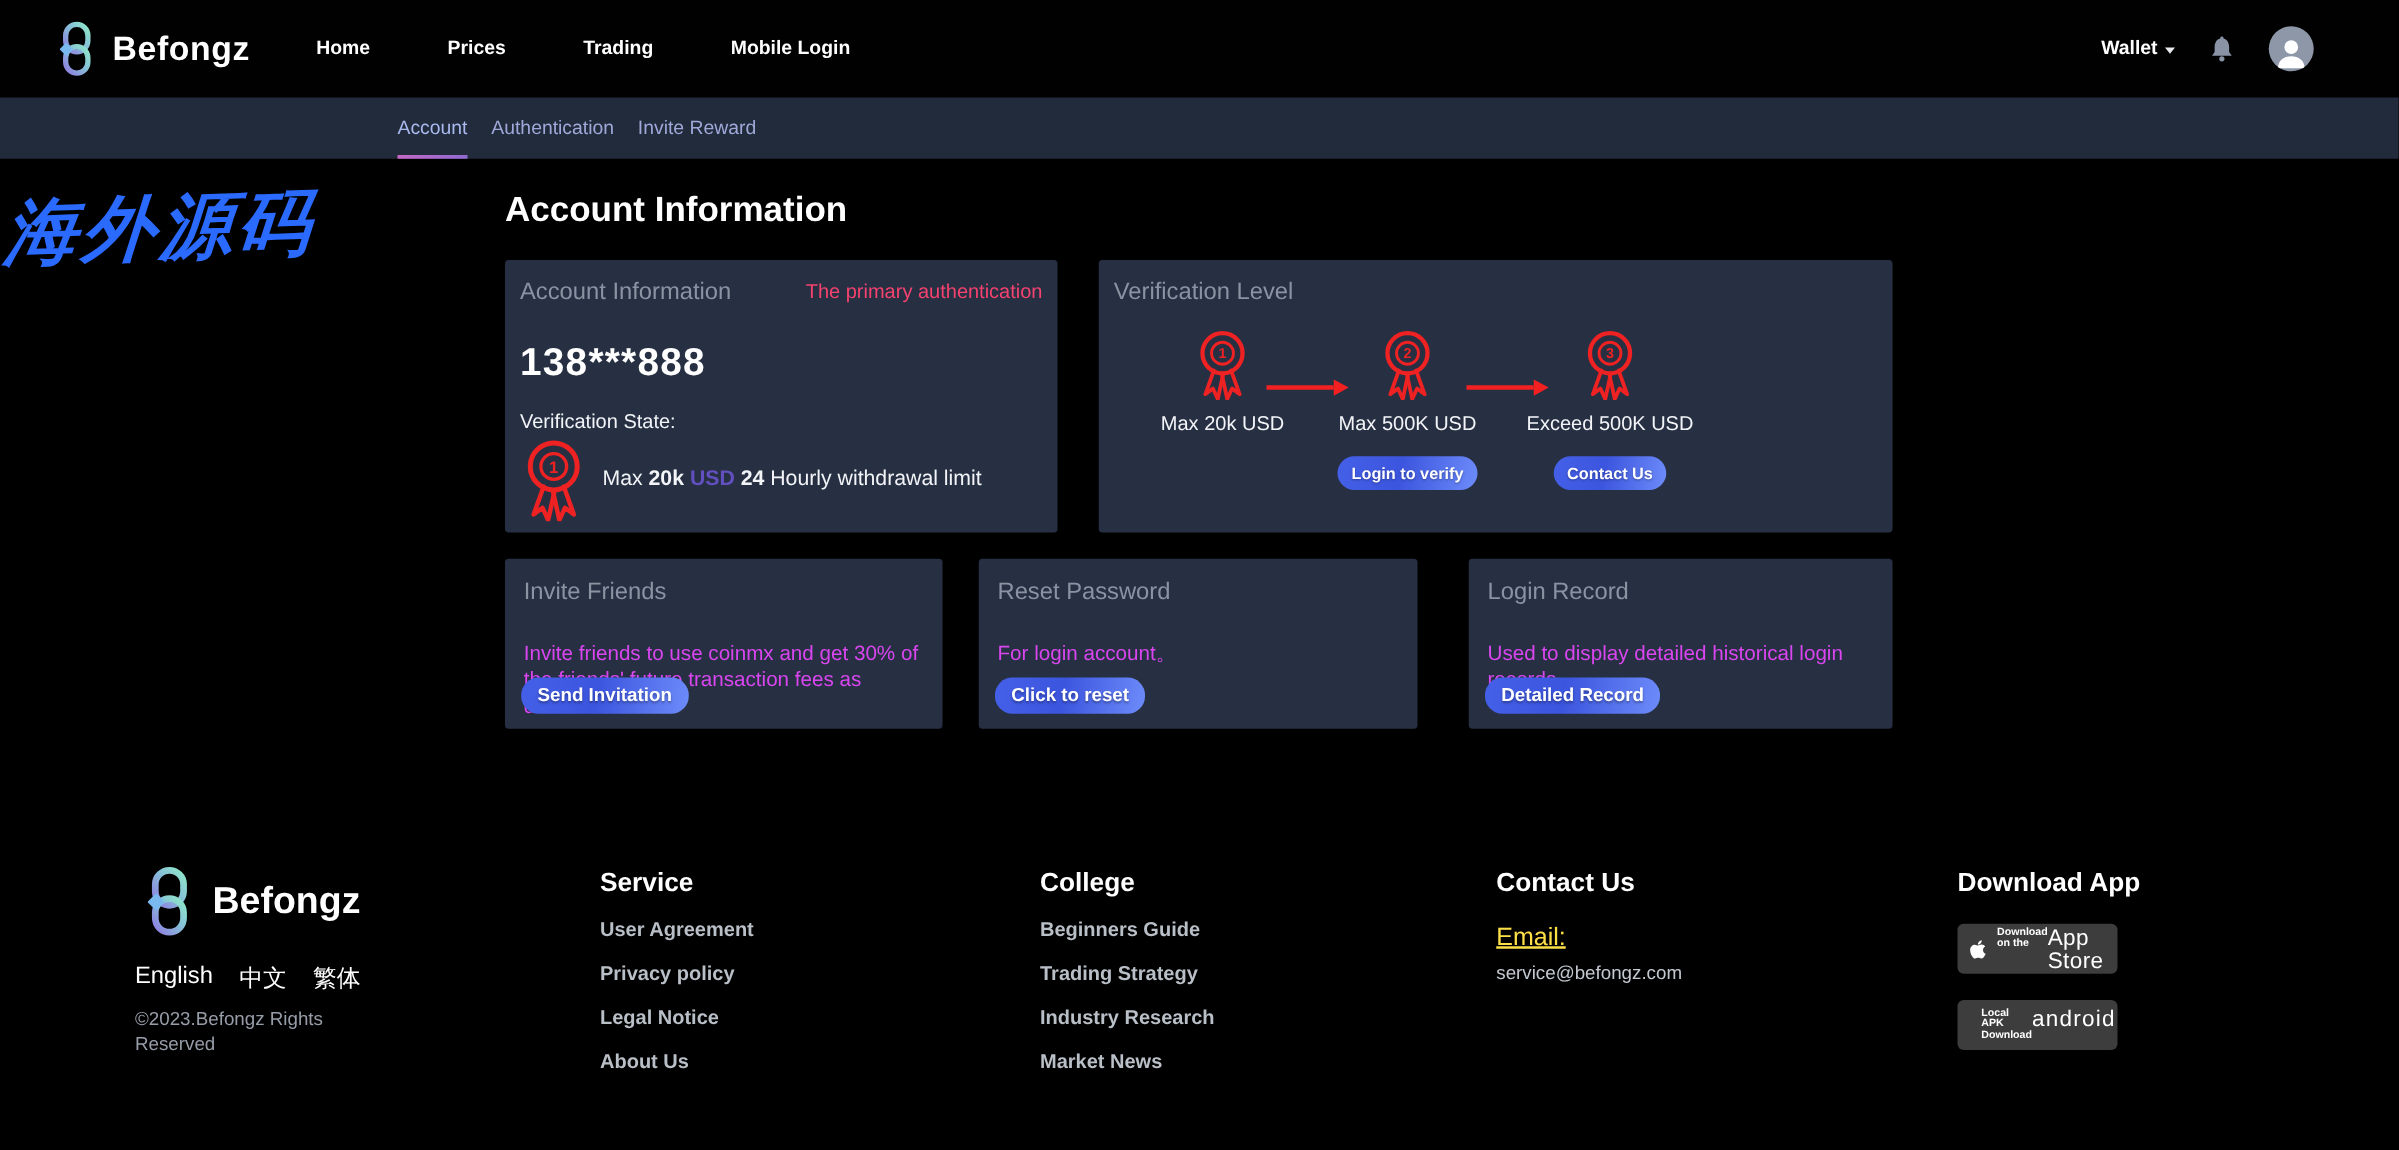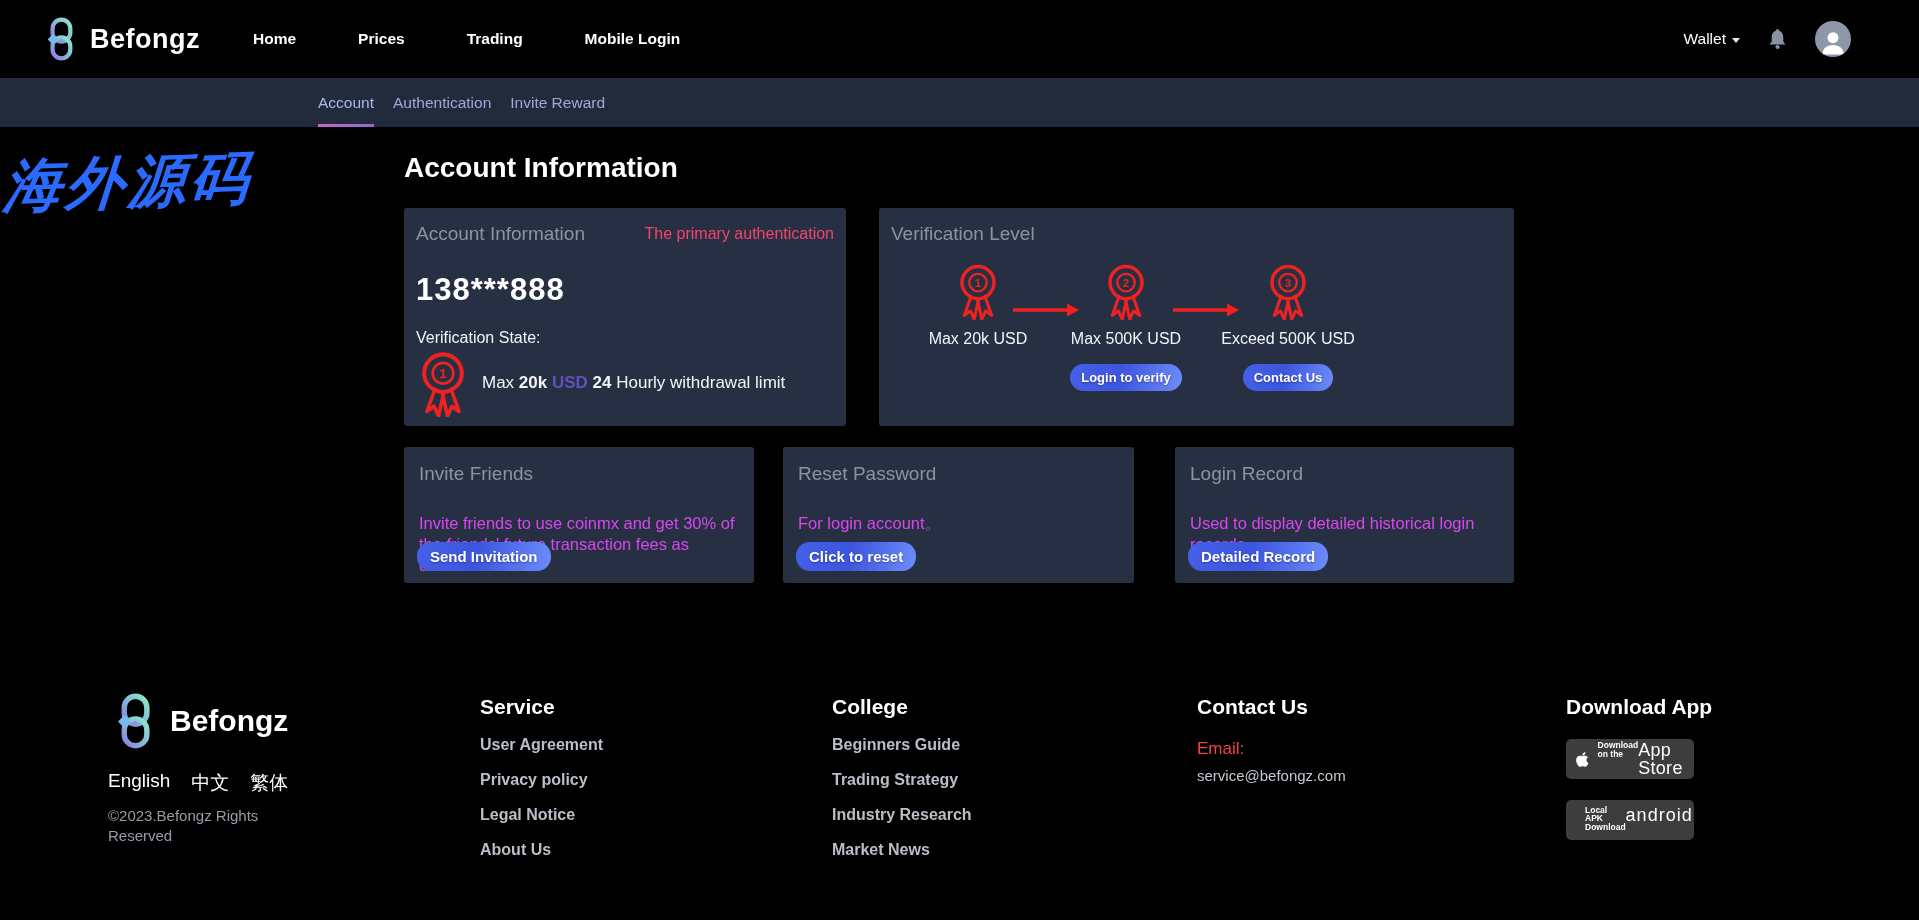--- a/index.html
+++ b/index.html
@@ -10,21 +10,21 @@
   }
 
   
   .navbar { position:absolute; left:0; top:0; width:1919px; height:78px;
     background:#010101; display:flex; align-items:center; }
   .logo { position:absolute; left:48px; top:17px; display:flex; align-items:center; gap:16px; cursor:pointer; }
   .logo-brand { font-size:27px; font-weight:700; color:#fff; letter-spacing:.5px; }
   .main-links { position:absolute; left:253px; top:0; height:78px; display:flex; gap:62px; align-items:center; }
   .main-link { font-size:15.5px; font-weight:700; color:#fff; cursor:pointer; white-space:nowrap; }
   .nav-right { position:absolute; right:68px; top:0; height:78px; display:flex; align-items:center; gap:28px; }
-  .wallet { display:flex; align-items:center; gap:6px; font-size:15.5px; font-weight:400; cursor:pointer; }
+  .wallet { display:flex; align-items:center; gap:6px; font-size:15.5px; font-weight:700; cursor:pointer; }
   .caret { width:0; height:0; border-left:4.5px solid transparent; border-right:4.5px solid transparent;
     border-top:5px solid #e8eaee; margin-top:3px; }
   .bell { cursor:pointer; display:flex; }
   .avatar { width:36px; height:36px; border-radius:50%; background:#8d97a8; overflow:hidden;
     display:flex; align-items:flex-end; justify-content:center; cursor:pointer; }
 
   
   .subnav { position:absolute; left:0; top:78px; width:1919px; height:49px; background:#222b3b;
     display:flex; align-items:stretch; padding-left:318px; gap:19px; }
   .tab { display:flex; align-items:center; font-size:15.5px; color:#9fa8d8; cursor:pointer; position:relative; }
@@ -85,21 +85,21 @@
   .footer-brand { font-size:30px; font-weight:700; }
   .languages { position:absolute; left:108px; top:770px; display:flex; gap:21px; font-size:19px; }
   .languages span { cursor:pointer; }
   .copyright { position:absolute; left:108px; top:806px; width:160px; font-size:15px;
     color:#969da8; line-height:20px; }
   .fcol { position:absolute; top:695px; }
   .fcol-service { left:480px; } .fcol-college { left:832px; }
   .fcol-contact { left:1197px; } .fcol-download { left:1566px; }
   .fcol-head { font-size:21px; font-weight:700; color:#fff; }
   .flink { font-size:16px; font-weight:700; color:#b9bfc7; margin-top:17px; cursor:pointer; }
-  .email-label { font-size:17px; color:#ef4444; margin-top:20px; }
+  .email-label { font-size:20px; color:#fde047; margin-top:20px;text-decoration:underline; }
   .email-value { font-size:15px; color:#c3c9d1; margin-top:8px; cursor:pointer; }
   .store-badge { width:128px; height:40px; background:#3d3d3d; border-radius:5px; display:flex;
     align-items:center; padding:0 10px; gap:9px; cursor:pointer; position:absolute; left:0; }
   .badge-apple { top:44px; } .badge-android { top:105px; }
   .badge-txt { display:flex; flex-direction:row; line-height:1; }
   .badge-line1 { font-size:8.5px; font-weight:700; color:#fff; margin-bottom:3px; }
   .badge-line2 { font-size:18px; color:#fff; letter-spacing:.3px; }
   .badge-line2.android { font-weight:500; letter-spacing:1px; }
 </style>
 </head>

